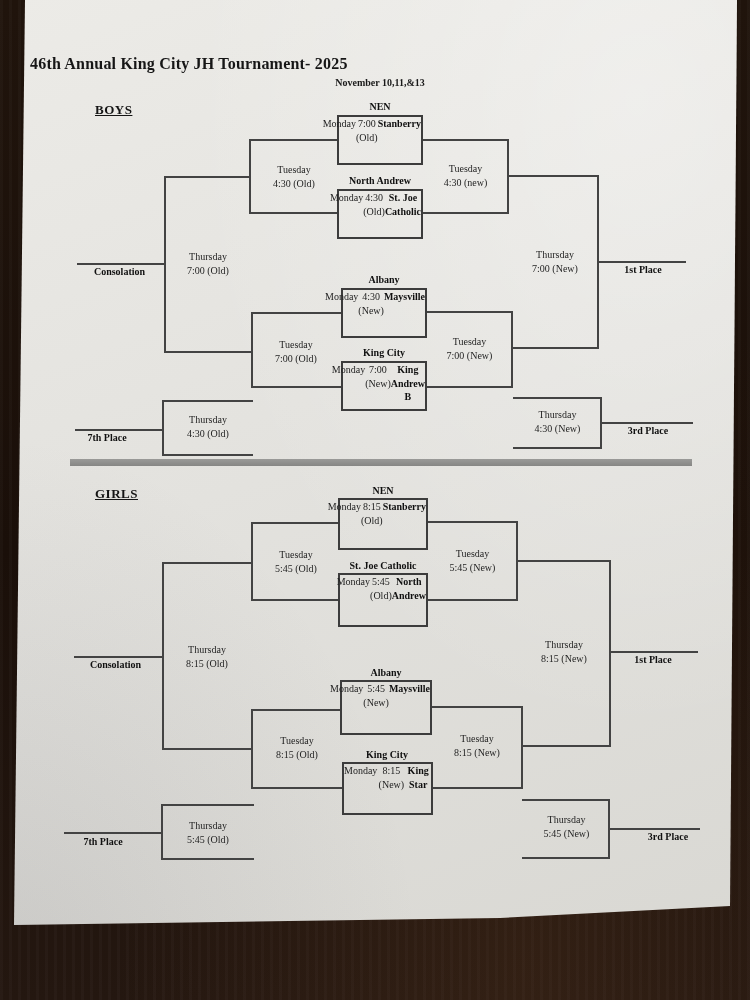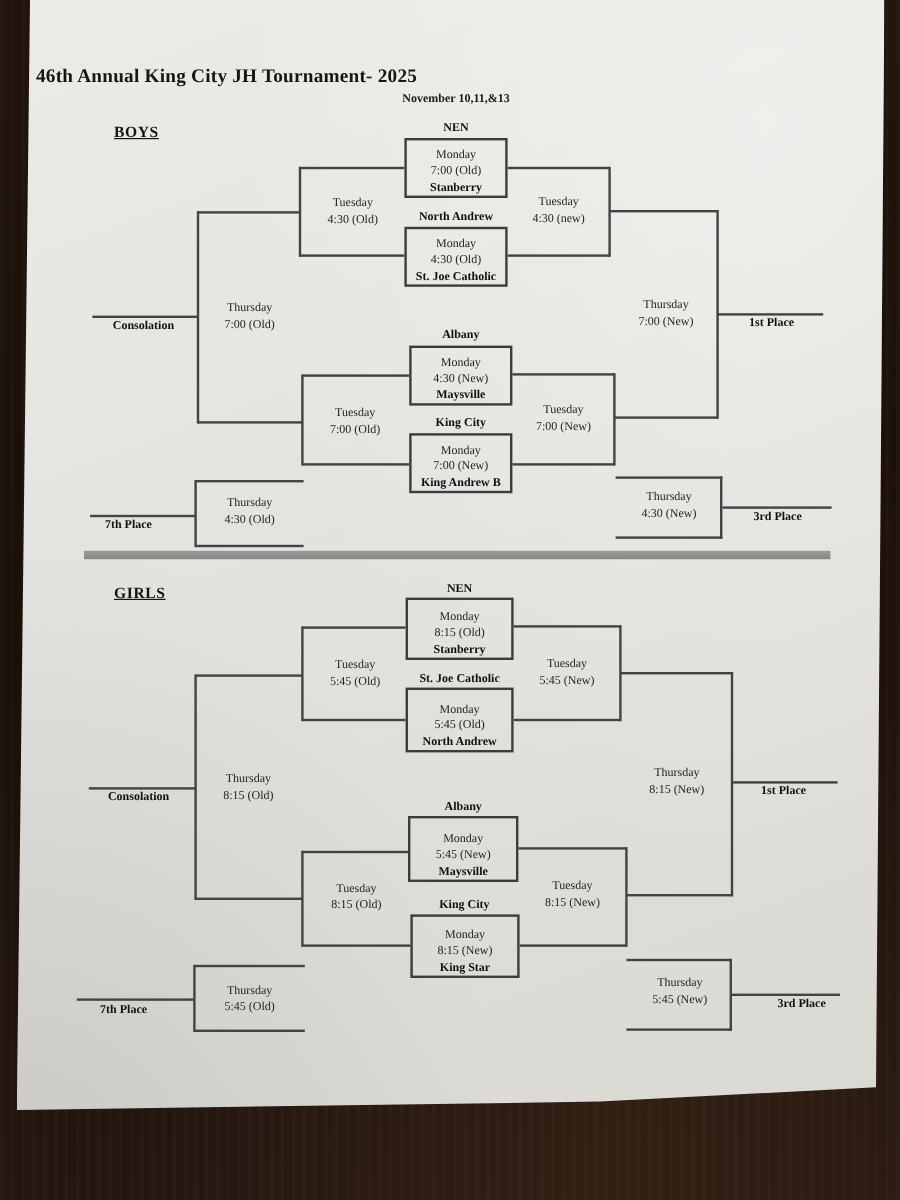--- a/index.html
+++ b/index.html
@@ -25,21 +25,21 @@
   .title{position:absolute;left:30px;top:55px;width:700px;text-align:left;
     font-size:16px;font-weight:bold;color:#161616;letter-spacing:.2px;}
   .subtitle{position:absolute;left:30px;top:77px;width:700px;text-align:center;
     font-size:10px;font-weight:bold;color:#1a1a1a;}
   .sec{position:absolute;font-size:13px;font-weight:bold;text-decoration:underline;
     color:#141414;letter-spacing:.5px;}
   .ln{position:absolute;background:#434343;}
   .h{height:2px;}
   .v{width:2px;}
   .gbox{position:absolute;border:2px solid #3c3c3c;box-sizing:border-box;
-    display:flex;flex-direction:column;justify-content:flex-end;
+    display:flex;flex-direction:row;justify-content:flex-end;
     font-size:10px;line-height:13.5px;text-align:center;color:#222;}
   .gteam{font-weight:bold;color:#101010;}
   .tlabel{position:absolute;text-align:center;font-size:10px;line-height:11px;
     font-weight:bold;color:#101010;}
   .slot{position:absolute;text-align:center;font-size:10px;line-height:13.5px;color:#242424;}
   .plabel{position:absolute;text-align:center;font-size:10px;line-height:12px;
     font-weight:bold;color:#101010;}
   .divider{position:absolute;left:70px;top:459px;width:622px;height:7px;
     background:linear-gradient(180deg,#9a9a98,#868684);}
 </style>

